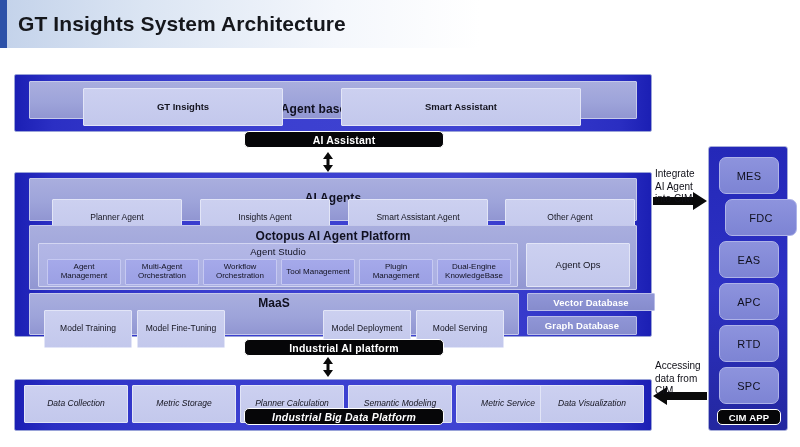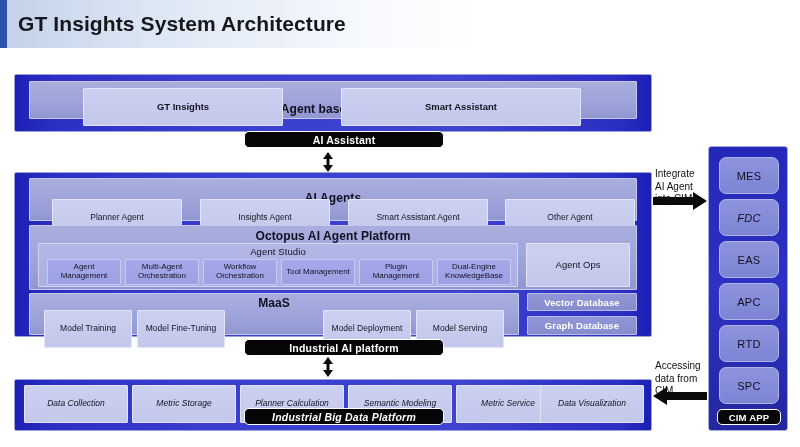--- a/index.html
+++ b/index.html
@@ -222,40 +222,40 @@
   </div>
 
   <div class="band" style="left:14px; top:120px; width:490px; height:42px; padding-top:2px;">
     <div class="band-title">MaaS</div>
     <div class="chip" style="left:14px; top:16px; width:88px; height:17px;">Model Training</div>
     <div class="chip" style="left:107px; top:16px; width:88px; height:17px;">Model Fine-Tuning</div>
     <div class="chip" style="left:293px; top:16px; width:88px; height:27px;">Model Deployment</div>
     <div class="chip" style="left:386px; top:16px; width:88px; height:17px;">Model Serving</div>
   </div>
 
-  <div class="chip-db" style="left:512px; top:120px; width:110px; height:18px;">Vector Database</div>
+  <div class="chip-db" style="left:512px; top:120px; width:128px; height:18px;">Vector Database</div>
   <div class="chip-db" style="left:512px; top:143px; width:110px; height:19px;">Graph Database</div>
 
   <div class="pill" style="left:229px; top:166px; width:200px; height:17px;">Industrial AI platform</div>
 </div>
 
 <div class="panel" style="left:14px; top:379px; width:638px; height:52px;font-style:italic;">
   <div class="chip" style="left:9px; top:5px; width:104px; height:19px;">Data Collection</div>
   <div class="chip" style="left:117px; top:5px; width:104px; height:19px;">Metric Storage</div>
   <div class="chip" style="left:225px; top:5px; width:104px; height:19px;">Planner Calculation</div>
   <div class="chip" style="left:333px; top:5px; width:104px; height:19px;">Semantic Modeling</div>
   <div class="chip" style="left:441px; top:5px; width:104px; height:19px;">Metric Service</div>
   <div class="chip" style="left:525px; top:5px; width:104px; height:19px;">Data Visualization</div>
 
   <div class="pill" style="left:229px; top:28px; width:200px; height:17px;">Industrial Big Data Platform</div>
 </div>
 
 <div class="cim-panel" style="left:708px; top:146px; width:80px; height:285px;">
   <div class="cim-chip" style="left:10px; top:10px; width:60px; height:37px;">MES</div>
-  <div class="cim-chip" style="left:10px; top:52px; width:60px; height:37px;font-style:italic;">FDC</div>
+  <div class="cim-chip" style="left:16px; top:52px; width:72px; height:37px;">FDC</div>
   <div class="cim-chip" style="left:10px; top:94px; width:60px; height:37px;">EAS</div>
   <div class="cim-chip" style="left:10px; top:136px; width:60px; height:37px;">APC</div>
   <div class="cim-chip" style="left:10px; top:178px; width:60px; height:37px;">RTD</div>
   <div class="cim-chip" style="left:10px; top:220px; width:60px; height:37px;">SPC</div>
 
   <div class="pill" style="left:8px; top:262px; width:64px; height:16px; font-size:9.5px;">CIM APP</div>
 </div>
 
 <div class="arrow-note" style="left:655px; top:168px; width:52px; white-space:pre-line;">Integrate
 AI Agent

